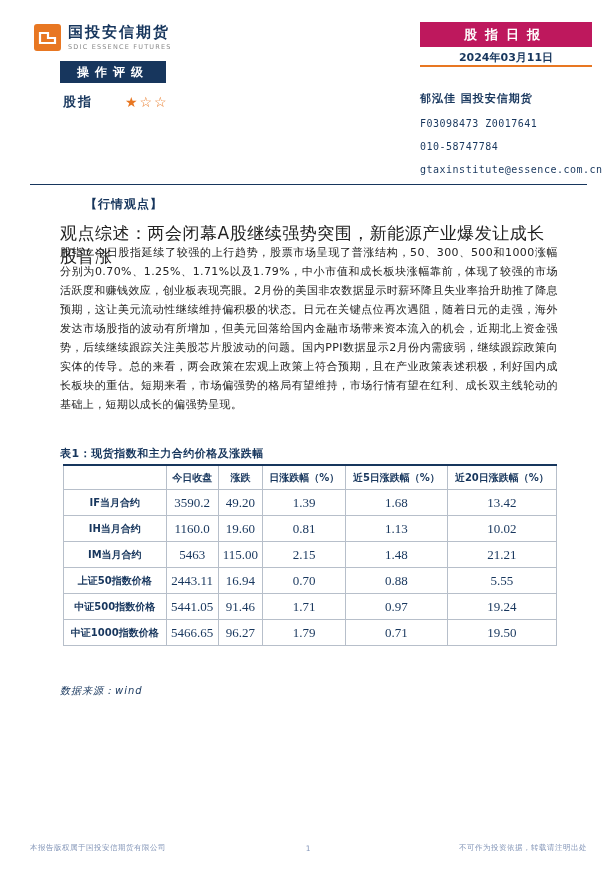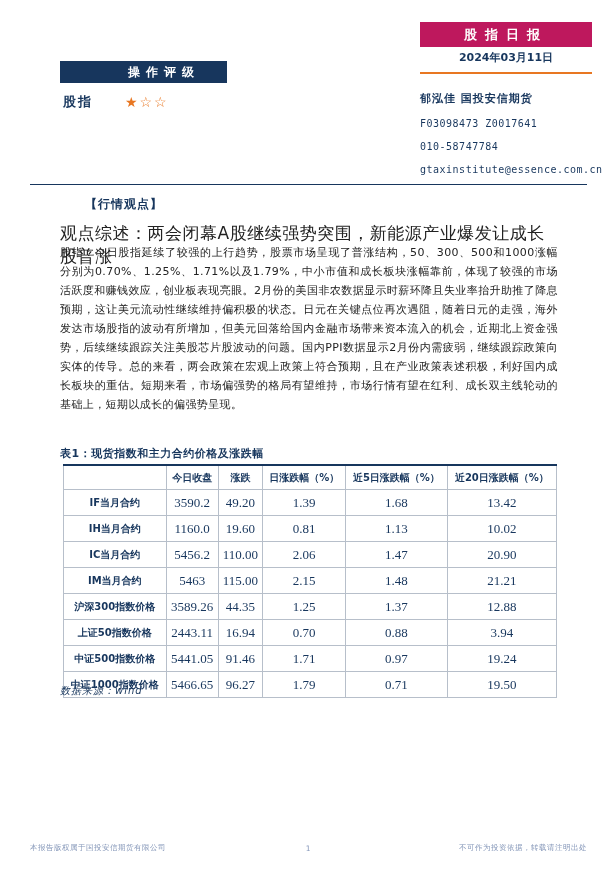--- a/index.html
+++ b/index.html
@@ -14,27 +14,27 @@
   .logo-text{margin-left:7px;}
   .logo-cn{color:#17365d;font-weight:bold;font-size:15px;letter-spacing:2px;line-height:17px;}
   .logo-en{color:#8a8a8a;font-size:6.5px;letter-spacing:1.2px;margin-top:2px;}
   .report-banner{
     position:absolute;left:420px;top:22px;width:172px;height:25px;background:#be185d;
     color:#ffffff;font-weight:bold;font-size:13px;letter-spacing:8px;
     display:flex;align-items:center;justify-content:center;
   }
   .report-date{
     position:absolute;left:420px;top:50px;width:172px;text-align:center;
-    color:#17365d;font-weight:bold;font-size:11px;padding-bottom:7px;
+    color:#17365d;font-weight:bold;font-size:11px;
     border-bottom:2px solid #e87722;
   }
   .rating-banner{
-    position:absolute;left:60px;top:61px;width:126px;height:22px;background:#17365d;
+    position:absolute;left:60px;top:61px;width:106px;height:22px;background:#17365d;
     color:#ffffff;font-weight:bold;font-size:12px;letter-spacing:6px;
-    display:flex;align-items:center;justify-content:center;padding-left:41px;
+    display:flex;align-items:center;justify-content:center;
   }
   .instrument-row{position:absolute;left:63px;top:93px;display:flex;align-items:center;}
   .instrument-name{color:#17365d;font-weight:bold;font-size:13px;letter-spacing:2px;}
   .stars{color:#e87722;font-size:14px;margin-left:32px;letter-spacing:2px;}
   .analyst-block{position:absolute;left:420px;top:91px;width:180px;}
   .analyst-name{color:#17365d;font-weight:bold;font-size:11px;letter-spacing:1px;}
   .analyst-line{
     font-family:"DejaVu Sans Mono","Liberation Mono",monospace;
     color:#17365d;font-size:10px;margin-top:12px;letter-spacing:0.5px;
   }
@@ -66,20 +66,32 @@
   }
   .footer-left{flex:1;text-align:left;}
   .footer-page{flex:0 0 auto;text-align:center;}
   .footer-right{flex:1;text-align:right;}
 </style>
 </head>
 <body>
 
 <div class="page">
 
+  <div class="logo-block">
+    <span class="logo-icon">
+      <svg width="27" height="27" viewBox="0 0 27 27">
+        <rect x="0" y="0" width="27" height="27" rx="3" fill="#e87722"></rect>
+        <path d="M6 19 L6 9 L14 9 L14 14 L21 14 L21 19 Z" fill="none" stroke="#ffffff" stroke-width="2.2"></path>
+      </svg>
+    </span>
+    <span class="logo-text">
+      <div class="logo-cn">国投安信期货</div>
+      <div class="logo-en">SDIC ESSENCE FUTURES</div>
+    </span>
+  </div>
 
   <div class="report-banner">股指日报</div>
   <div class="report-date">2024年03月11日</div>
 
   <div class="rating-banner">操作评级</div>
 
   <div class="instrument-row">
     <span class="instrument-name">股指</span>
     <span class="stars">★☆☆</span>
   </div>
@@ -121,50 +133,34 @@
         </tr>
         <tr>
           <td class="row-label">IH当月合约</td>
           <td class="num">1160.0</td>
           <td class="num">19.60</td>
           <td class="num">0.81</td>
           <td class="num">1.13</td>
           <td class="num">10.02</td>
         </tr>
         <tr>
-          <td class="row-label">IC当月合约</td>
-          <td class="num">5456.2</td>
-          <td class="num">110.00</td>
-          <td class="num">2.06</td>
-          <td class="num">1.47</td>
-          <td class="num">20.90</td>
-        </tr>
-        <tr>
           <td class="row-label">IM当月合约</td>
           <td class="num">5463</td>
           <td class="num">115.00</td>
           <td class="num">2.15</td>
           <td class="num">1.48</td>
           <td class="num">21.21</td>
         </tr>
         <tr>
-          <td class="row-label">沪深300指数价格</td>
-          <td class="num">3589.26</td>
-          <td class="num">44.35</td>
-          <td class="num">1.25</td>
-          <td class="num">1.37</td>
-          <td class="num">12.88</td>
-        </tr>
-        <tr>
           <td class="row-label">上证50指数价格</td>
           <td class="num">2443.11</td>
           <td class="num">16.94</td>
           <td class="num">0.70</td>
           <td class="num">0.88</td>
-          <td class="num">3.94</td>
+          <td class="num">5.55</td>
         </tr>
         <tr>
           <td class="row-label">中证500指数价格</td>
           <td class="num">5441.05</td>
           <td class="num">91.46</td>
           <td class="num">1.71</td>
           <td class="num">0.97</td>
           <td class="num">19.24</td>
         </tr>
         <tr>

